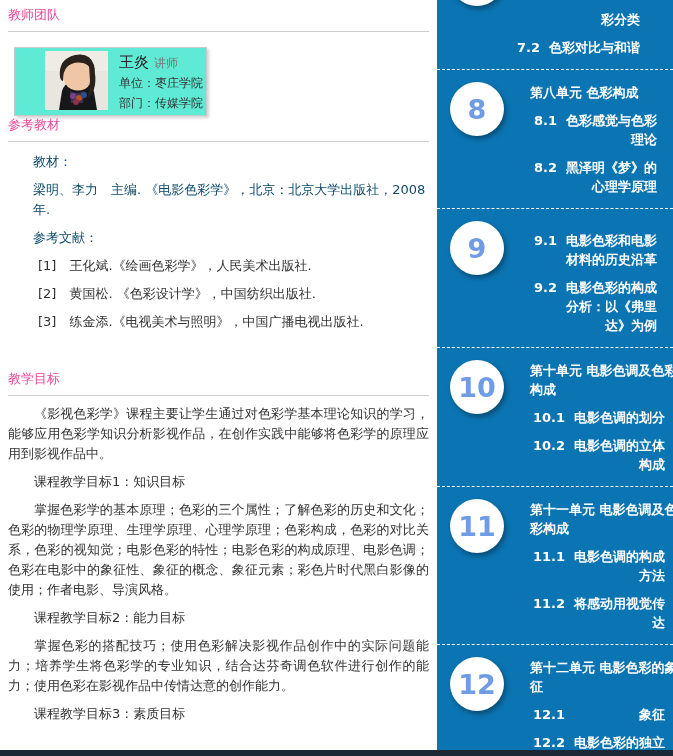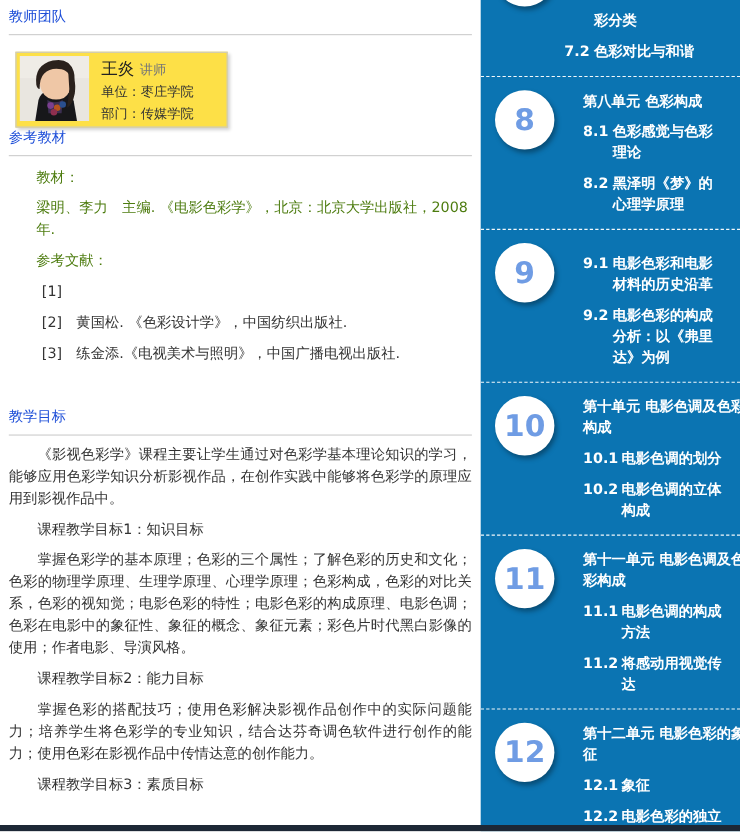--- a/index.html
+++ b/index.html
@@ -3,48 +3,48 @@
 <meta charset="utf-8">
 <style>
   * { margin:0; padding:0; box-sizing:border-box; }
   html,body { background:#fff; }
   body { font-family:"DejaVu Sans","Liberation Sans",sans-serif; }
   .page { position:relative; width:673px; height:756px; background:#fff; display:flex; overflow:hidden; }
 
   
   .left-col { width:437px; flex:none; padding:6px 8px 0 8px; color:#333; }
   .section { display:block; }
-  .section-title { font-size:13px; font-weight:normal; color:#1d4ed8; padding-bottom:7px; border-bottom:1px solid #ccc; }
+  .section-title { font-size:13px; font-weight:normal; color:#ec4899; padding-bottom:7px; border-bottom:1px solid #ccc; }
   .sec-materials { }
   .sec-objectives { margin-top:38px; }
 
-  .teacher-card { margin:15px 0 0 6px; width:193px; height:69px; background:#fde047; border:1px solid #c9c9c9; box-shadow:2px 2px 3px rgba(0,0,0,.18); display:flex; padding:3px; }
+  .teacher-card { margin:15px 0 0 6px; width:193px; height:69px; background:#5eead4; border:1px solid #c9c9c9; box-shadow:2px 2px 3px rgba(0,0,0,.18); display:flex; padding:3px;justify-content:flex-end; }
   .photo { width:63px; height:59px; flex:none; background:#e9e7e2; overflow:hidden; }
   .photo svg { display:block; }
   .teacher-info { padding:1px 0 0 11px; font-size:12px; color:#333; line-height:20px; white-space:nowrap; }
   .teacher-name { font-size:15px; color:#222; }
   .teacher-jobtitle { font-size:12px; color:#777; margin-left:5px; }
 
-  .mat-line { font-size:13px; line-height:20px; color:#4d7c0f; margin:8px 0 0 25px; }
+  .mat-line { font-size:13px; line-height:20px; color:#0c4a6e; margin:8px 0 0 25px; }
   .mat-line.first { margin-top:10px; }
   .ref-line { font-size:13px; line-height:20px; color:#333; margin:8px 0 0 30px; display:flex; }
   .ref-index { margin-right:13px; flex:none; }
 
   .para { font-size:13px; line-height:20px; color:#333; margin-top:8px; text-indent:2em; text-align:justify; }
   .obj-heading { font-size:13px; line-height:20px; color:#333; margin:8px 0 0 26px; }
 
   
   .sidebar { width:236px; height:756px; flex:none; background:#0b74b2; color:#fff; overflow:hidden; }
   .unit { display:flex; padding:12px 0 12px 13px; }
   .unit + .unit { border-top:1px dashed rgba(255,255,255,.95); }
   .badge { width:54px; height:54px; flex:none; border-radius:50%; background:#fff; color:#6f9ce4; font-weight:bold; font-size:27px; display:flex; align-items:center; justify-content:center; box-shadow:2px 3px 5px rgba(0,0,0,.35); }
   .unit-content { margin-left:26px; padding-top:1px; }
   .unit-title { font-size:13px; font-weight:bold; line-height:19px; width:156px; white-space:pre-line; }
   .unit-title:empty { display:none; }
-  .unit-item { display:flex; margin-top:9px; font-size:13px; font-weight:bold; line-height:19px; }
+  .unit-item { display:flex; margin-top:9px; font-size:13px; font-weight:bold; line-height:19px;text-align:right; }
   .unit-item .no { min-width:27px; flex:none; }
   .unit.wide .unit-item .no { min-width:35px; }
   .unit-item .itext { width:100px; white-space:pre-line; }
   .unit.partial { position:relative; padding-top:0; }
   .unit.partial .badge { position:absolute; top:-48px; left:13px; }
   .unit.partial .unit-content { margin-left:63px; }
 
   .bottom-bar { position:absolute; left:0; right:0; bottom:0; height:6px; background:#1d2836; z-index:9; }
 </style>
 </head>
@@ -87,20 +87,21 @@
       </div>
     </div>
 
     <div class="section sec-materials">
       <h2 class="section-title">参考教材</h2>
       <p class="mat-line first">教材：</p>
       <p class="mat-line">梁明、李力　主编. 《电影色彩学》，北京：北京大学出版社，2008年.</p>
       <p class="mat-line">参考文献：</p>
       <p class="ref-line">
         <span class="ref-index">[1]</span>
+          <span>王化斌.《绘画色彩学》，人民美术出版社.</span>
       </p>
       <p class="ref-line">
         <span class="ref-index">[2]</span>
           <span>黄国松. 《色彩设计学》，中国纺织出版社.</span>
       </p>
       <p class="ref-line">
         <span class="ref-index">[3]</span>
           <span>练金添.《电视美术与照明》，中国广播电视出版社.</span>
       </p>
     </div>

